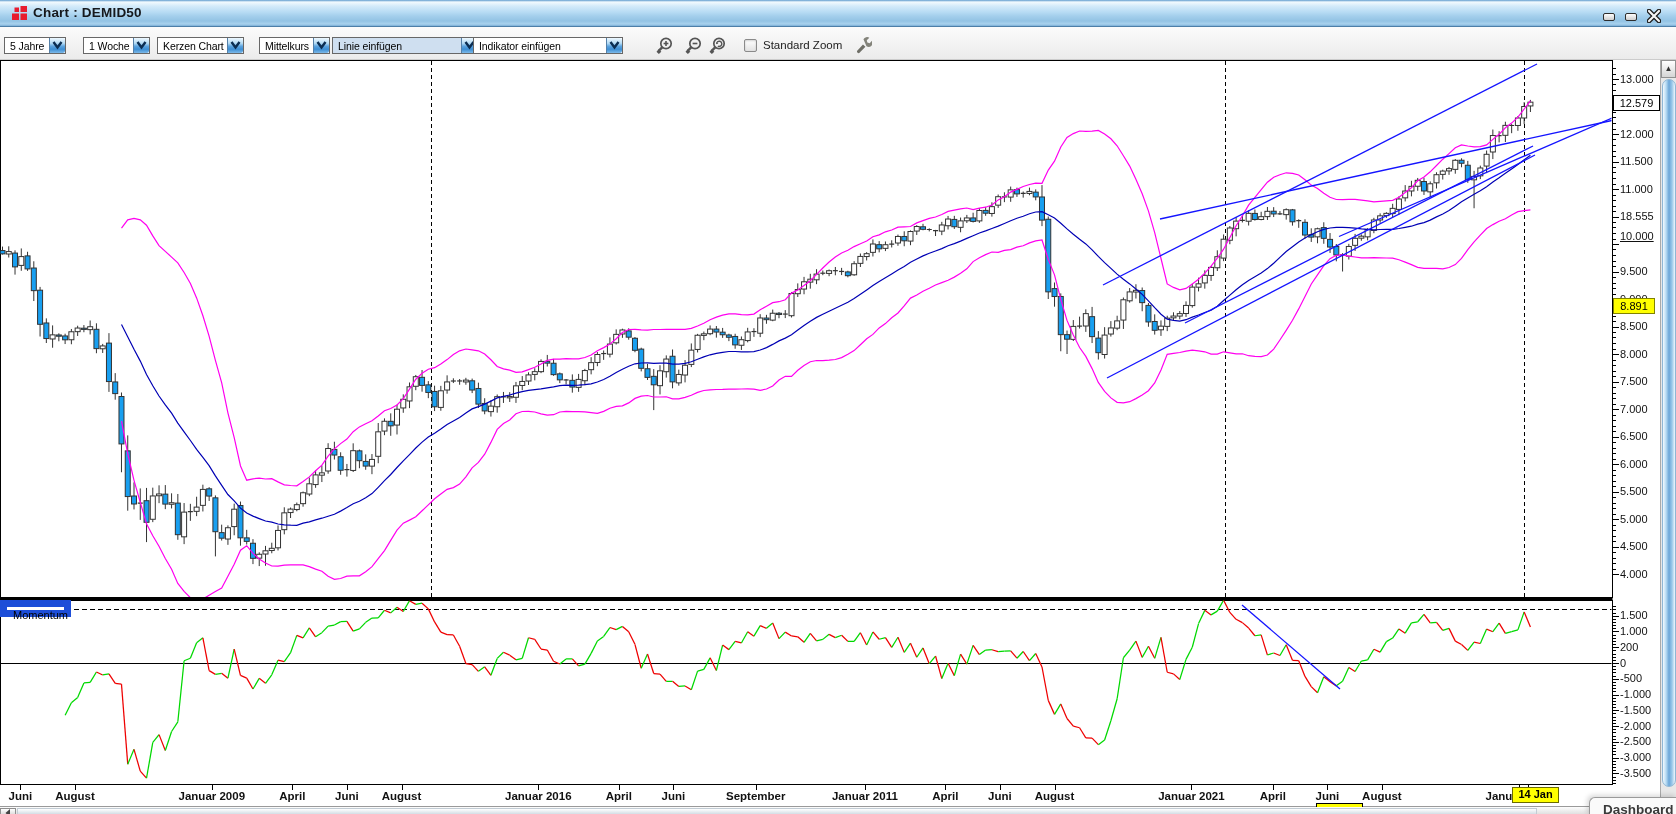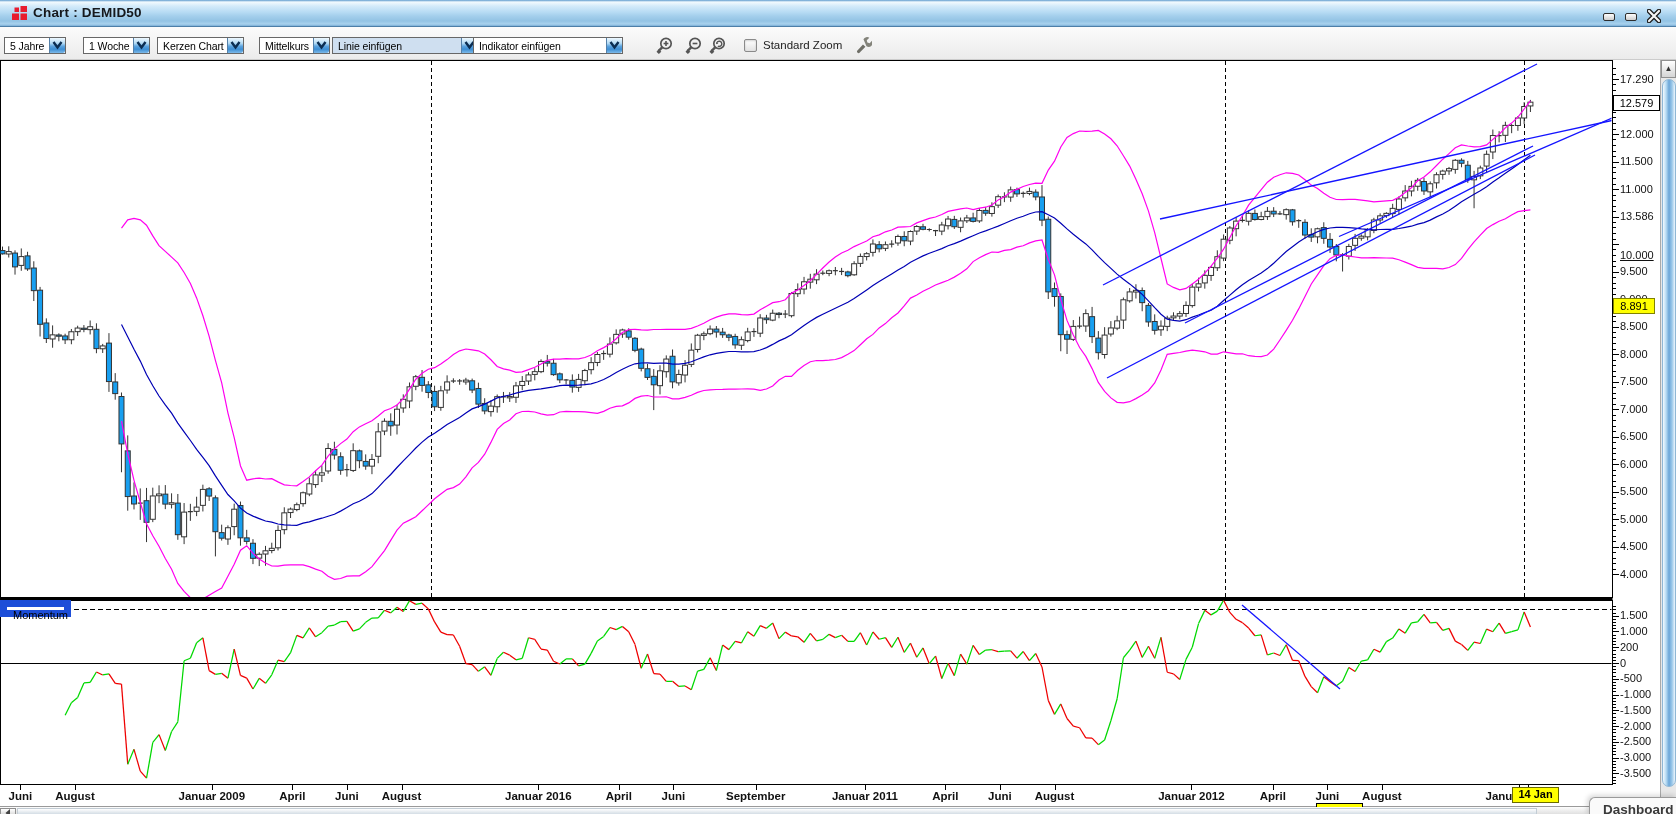--- a/index.html
+++ b/index.html
@@ -1091,27 +1091,27 @@
     <div class="ylbl" style="top:512.5px;">5.000</div>
     <div class="ylbl" style="top:485px;">5.500</div>
     <div class="ylbl" style="top:457.5px;">6.000</div>
     <div class="ylbl" style="top:430px;">6.500</div>
     <div class="ylbl" style="top:402.5px;">7.000</div>
     <div class="ylbl" style="top:375px;">7.500</div>
     <div class="ylbl" style="top:347.5px;">8.000</div>
     <div class="ylbl" style="top:320px;">8.500</div>
     <div class="ylbl" style="top:292.5px;">9.000</div>
     <div class="ylbl" style="top:265px;">9.500</div>
-    <div class="ylbl" style="top:249px;text-decoration:underline;">10.000</div>
-    <div class="ylbl" style="top:210px;">13.586</div>
+    <div class="ylbl" style="top:230px;text-decoration:underline;">10.000</div>
+    <div class="ylbl" style="top:210px;">18.555</div>
     <div class="ylbl" style="top:182.5px;">11.000</div>
     <div class="ylbl" style="top:155px;">11.500</div>
     <div class="ylbl" style="top:127.5px;">12.000</div>
     <div class="ylbl" style="top:100px;">12.500</div>
-    <div class="ylbl" style="top:72.5px;">17.290</div>
+    <div class="ylbl" style="top:72.5px;">13.000</div>
     <div class="ylbl" style="top:766.89px;">-3.500</div>
     <div class="ylbl" style="top:751.12px;">-3.000</div>
     <div class="ylbl" style="top:735.35px;">-2.500</div>
     <div class="ylbl" style="top:719.58px;">-2.000</div>
     <div class="ylbl" style="top:703.81px;">-1.500</div>
     <div class="ylbl" style="top:688.04px;">-1.000</div>
     <div class="ylbl" style="top:672.27px;">-500</div>
     <div class="ylbl" style="top:656.5px;">0</div>
     <div class="ylbl" style="top:640.73px;">200</div>
     <div class="ylbl" style="top:624.96px;">1.000</div>
@@ -1123,21 +1123,21 @@
     <div class="monthlbl" style="left:346.9px;">Juni</div>
     <div class="monthlbl" style="left:401.5px;">August</div>
     <div class="monthlbl" style="left:538.3px;">Januar 2016</div>
     <div class="monthlbl" style="left:618.9px;">April</div>
     <div class="monthlbl" style="left:673.4px;">Juni</div>
     <div class="monthlbl" style="left:755.7px;">September</div>
     <div class="monthlbl" style="left:864.9px;">Januar 2011</div>
     <div class="monthlbl" style="left:945.4px;">April</div>
     <div class="monthlbl" style="left:999.9px;">Juni</div>
     <div class="monthlbl" style="left:1054.5px;">August</div>
-    <div class="monthlbl" style="left:1191.4px;">Januar 2012</div>
+    <div class="monthlbl" style="left:1191.4px;">Januar 2021</div>
     <div class="monthlbl" style="left:1272.8px;">April</div>
     <div class="monthlbl" style="left:1327.4px;">Juni</div>
     <div class="monthlbl" style="left:1381.9px;">August</div>
     <div class="monthlbl" style="left:1518.8px;">Januar 2013</div>
   </div>
 
 <div id="vscroll" class="abs">
   <div id="vscroll-up">▲</div>
   <div id="vscroll-thumb"></div>
 </div>

